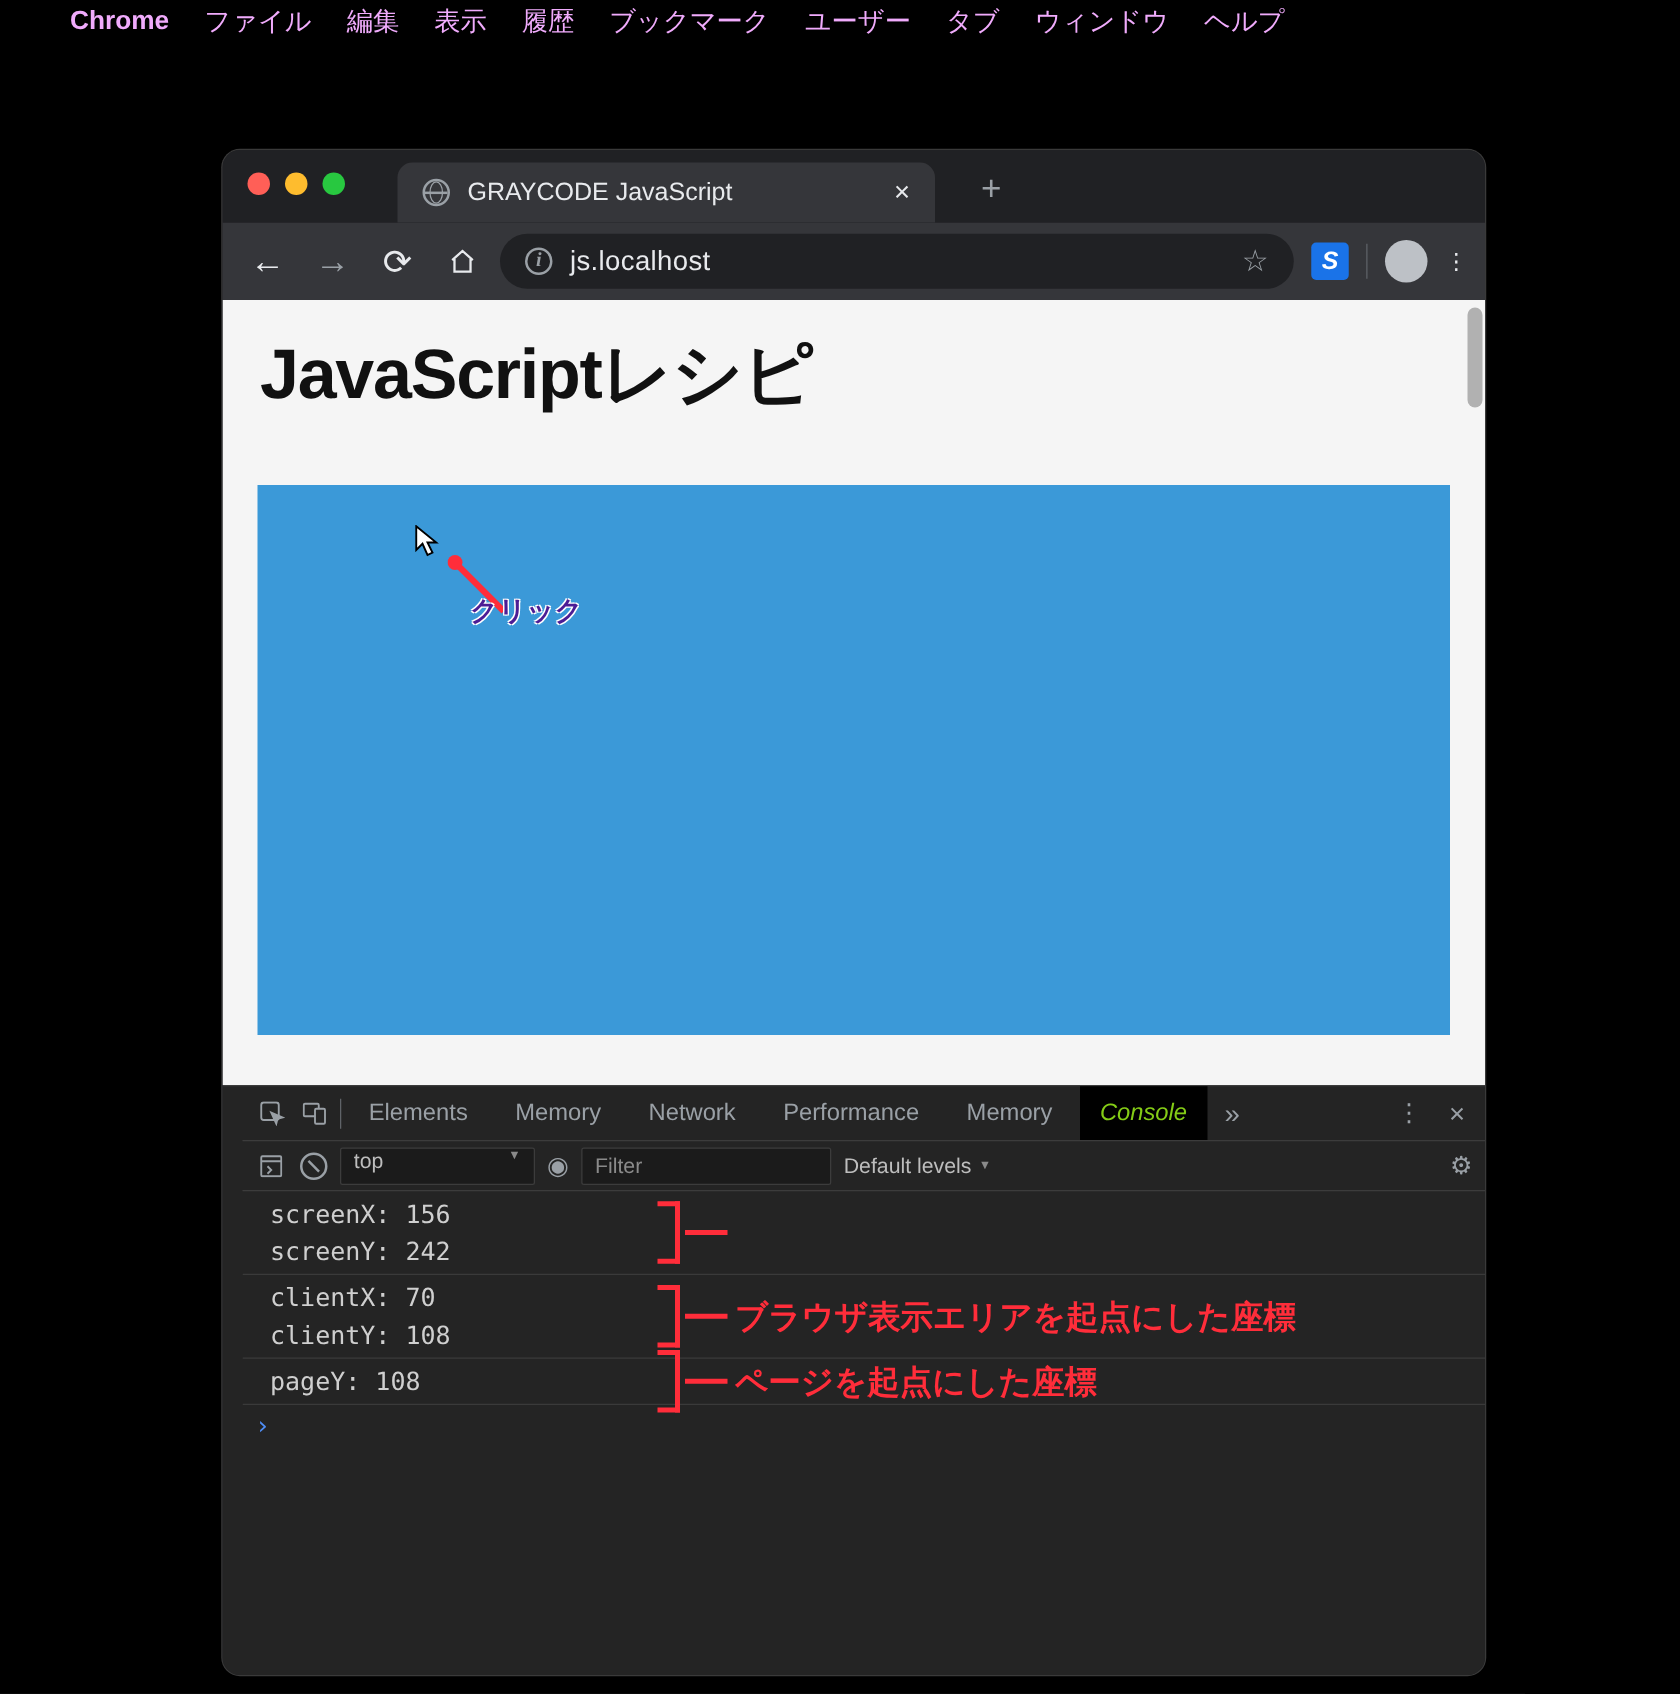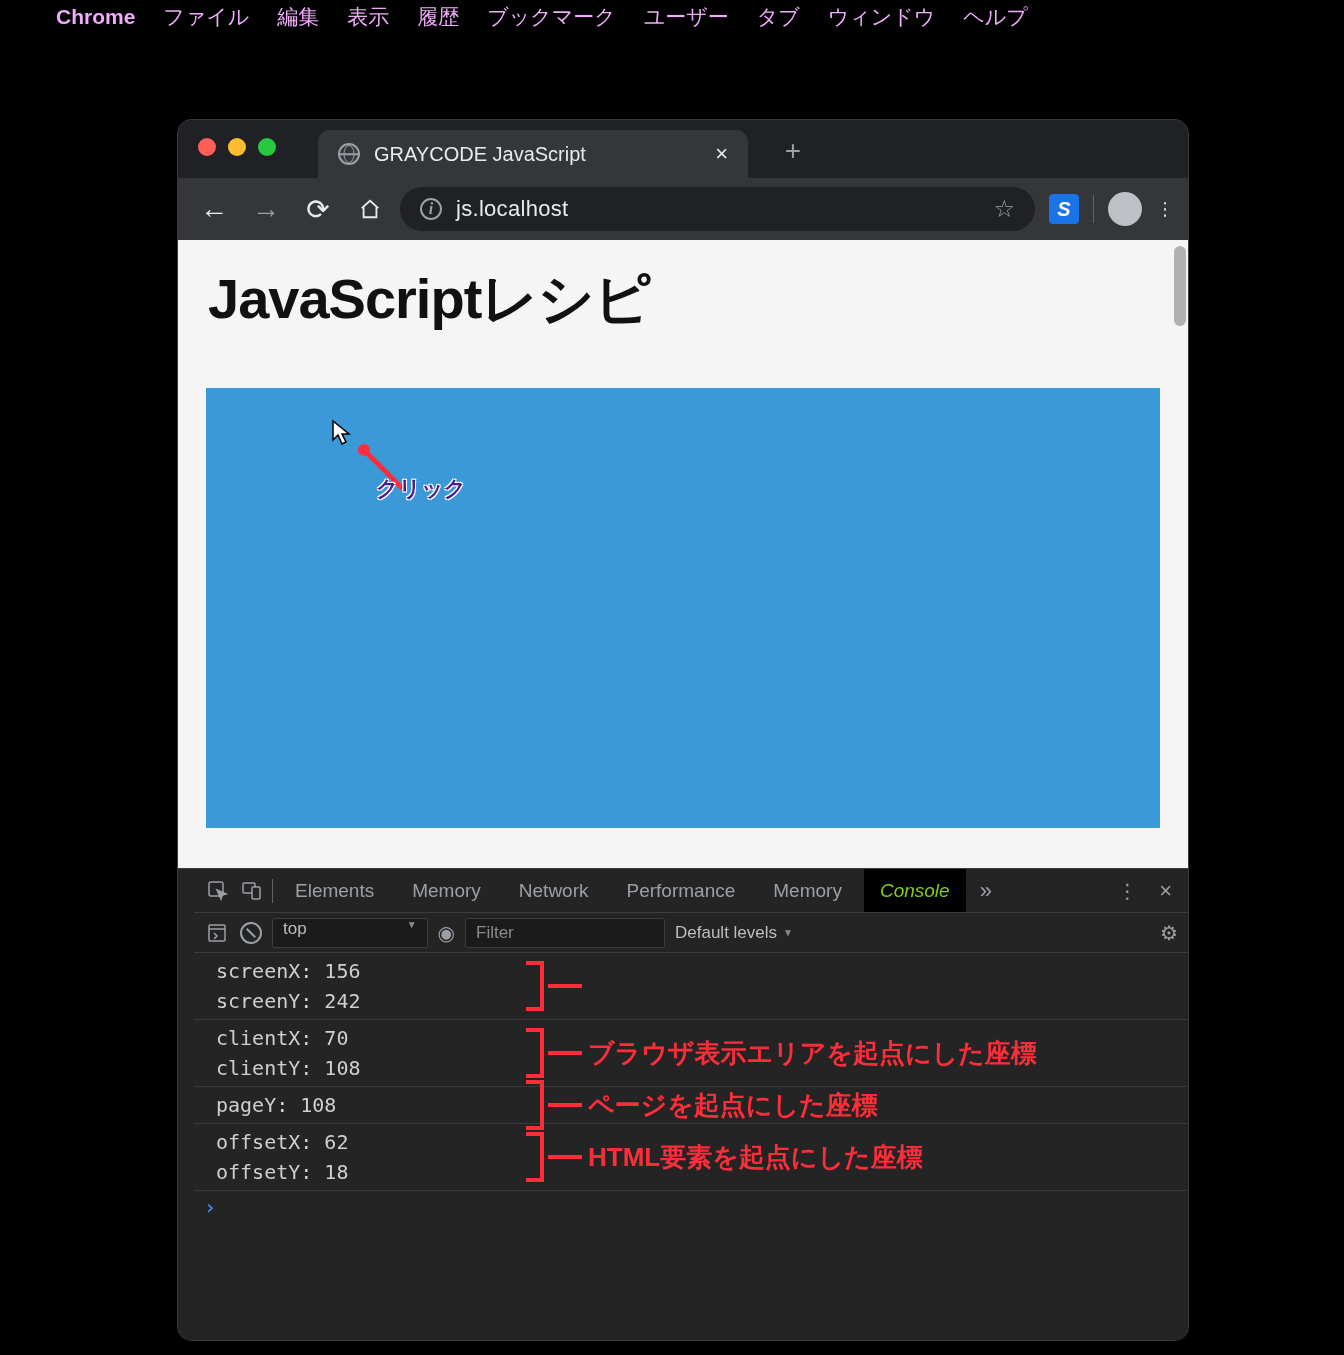--- a/index.html
+++ b/index.html
@@ -439,26 +439,17 @@
         </div>
       </div>
       <div class="rowpair">
         <div class="line">pageY: 108</div>
         <div class="row-annot">
           <span class="bracket"></span>
             <span class="dash"></span>
           <span class="annot-text">ページを起点にした座標</span>
         </div>
       </div>
-      <div class="rowpair">
-        <div class="line">offsetX: 62</div>
-        <div class="line">offsetY: 18</div>
-        <div class="row-annot">
-          <span class="bracket"></span>
-            <span class="dash"></span>
-          <span class="annot-text">HTML要素を起点にした座標</span>
-        </div>
-      </div>
       <div class="prompt-line">›</div>
     </div>
   </div>
 
 </div>
 
 </body></html>

